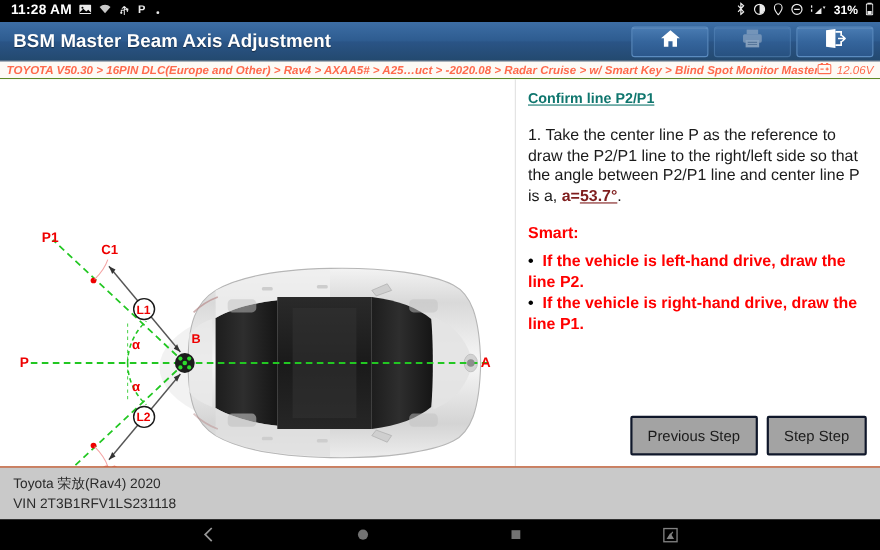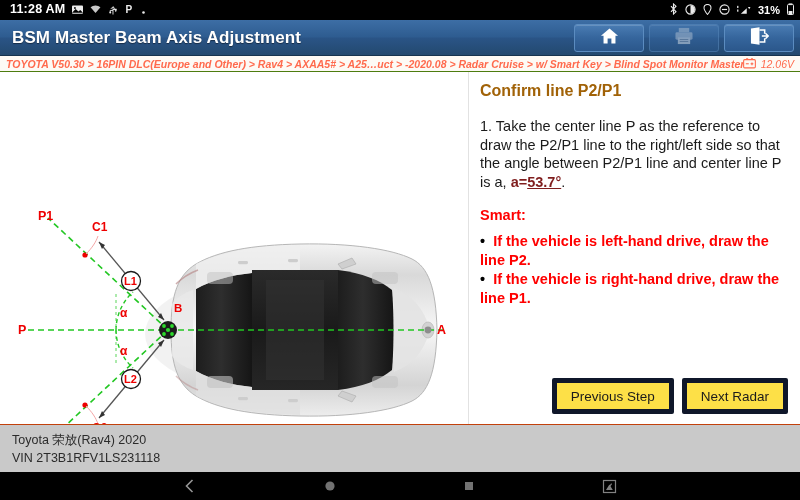--- a/index.html
+++ b/index.html
@@ -71,41 +71,41 @@
 
   
   .diagram { position:absolute; left:0; top:0; width:468px; height:352px; }
   .diagram svg { display:block; }
 
   
   .panel {
     position:absolute; left:468px; top:0; width:332px; height:352px;
     padding:10px 14px 0 12px;
   }
-  .panel-title { font-size:16px; font-weight:bold; color:#a16207; }
+  .panel-title { font-size:13px; font-weight:bold; color:#0f766e;text-decoration:underline; }
   .panel-para {
     margin-top:17px; font-size:14.5px; color:#1b1b1b; line-height:1.28;
   }
   .angle-val { color:#7f1d1d; font-weight:bold; }
   .angle-val u { text-decoration:underline; }
   .note-title { margin-top:16px; color:#f00; font-size:14.5px; font-weight:bold; }
   .note-list { margin-top:9px; }
   .note-item {
     color:#f00; font-size:14.5px; font-weight:bold; line-height:1.28;
     text-indent:0; margin-bottom:1px;
   }
   .note-bullet { color:#000; font-weight:bold; }
 
   .step-btns {
     position:absolute; right:12px; bottom:10px;
     display:flex; gap:8px;
   }
   .step-btn {
     min-width:90px; height:36px; padding:0 14px;
-    background:#fde047; border:5px solid #0f172a; border-radius:2px;
+    background:#a3a3a3; border:2px solid #0f172a; border-radius:2px;
     font-size:13.5px; color:#1b1b1b;
     display:flex; align-items:center; justify-content:center;
   }
 
   
   .infobar {
     position:absolute; left:0; top:424px; width:800px; height:48px;
     background:#c9c9c9; border-top:1px solid #c2410c;
     padding:6px 0 0 12px;
   }
@@ -402,21 +402,21 @@
         <div class="note-item">
           <span class="note-bullet">•</span>&nbsp;&nbsp;<span>If the vehicle is left-hand drive, draw the line P2.</span>
         </div>
         <div class="note-item">
           <span class="note-bullet">•</span>&nbsp;&nbsp;<span>If the vehicle is right-hand drive, draw the line P1.</span>
         </div>
       </div>
 
       <div class="step-btns">
         <div class="step-btn">Previous Step</div>
-        <div class="step-btn">Next Radar</div>
+        <div class="step-btn">Step Step</div>
       </div>
     </div>
   </div>
 
   <div class="infobar">
     <div class="info-line">Toyota 荣放(Rav4) 2020</div>
     <div class="info-line">VIN 2T3B1RFV1LS231118</div>
   </div>
 
   <div class="navbar">

